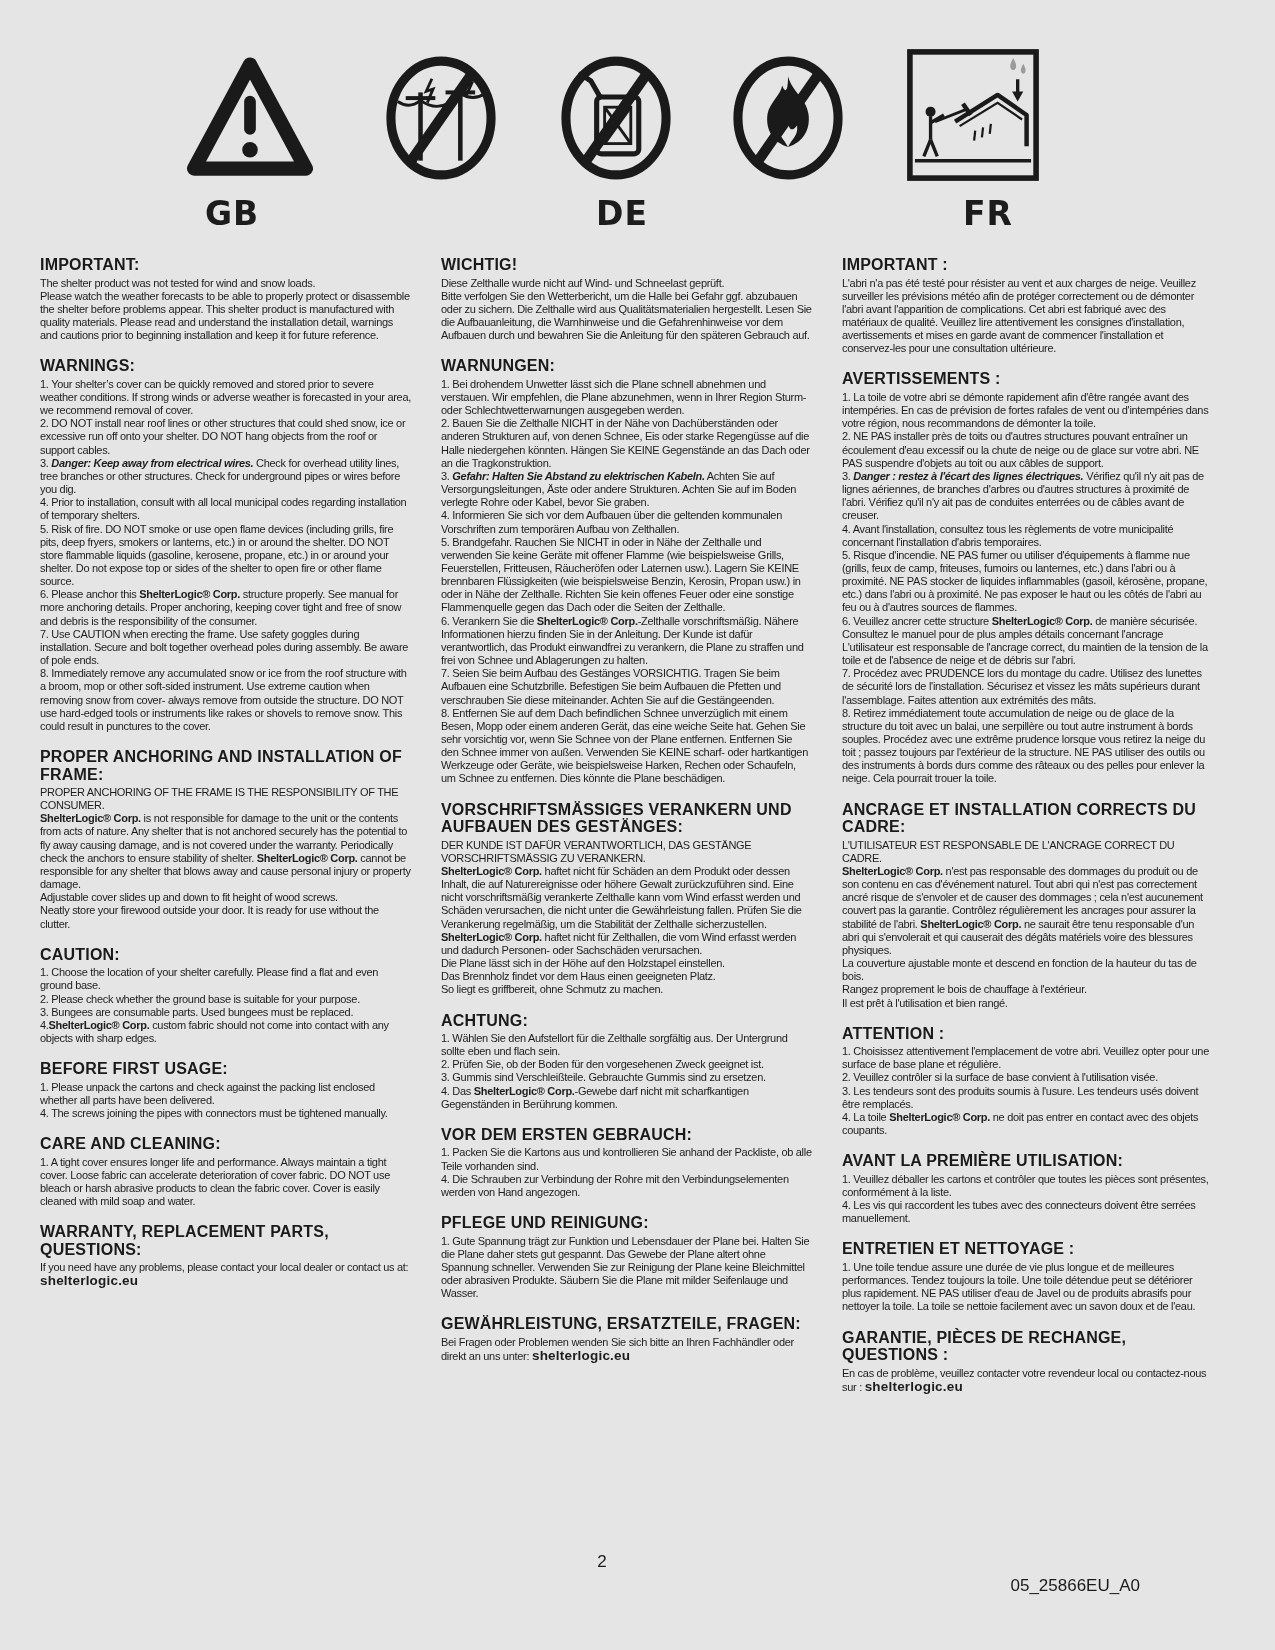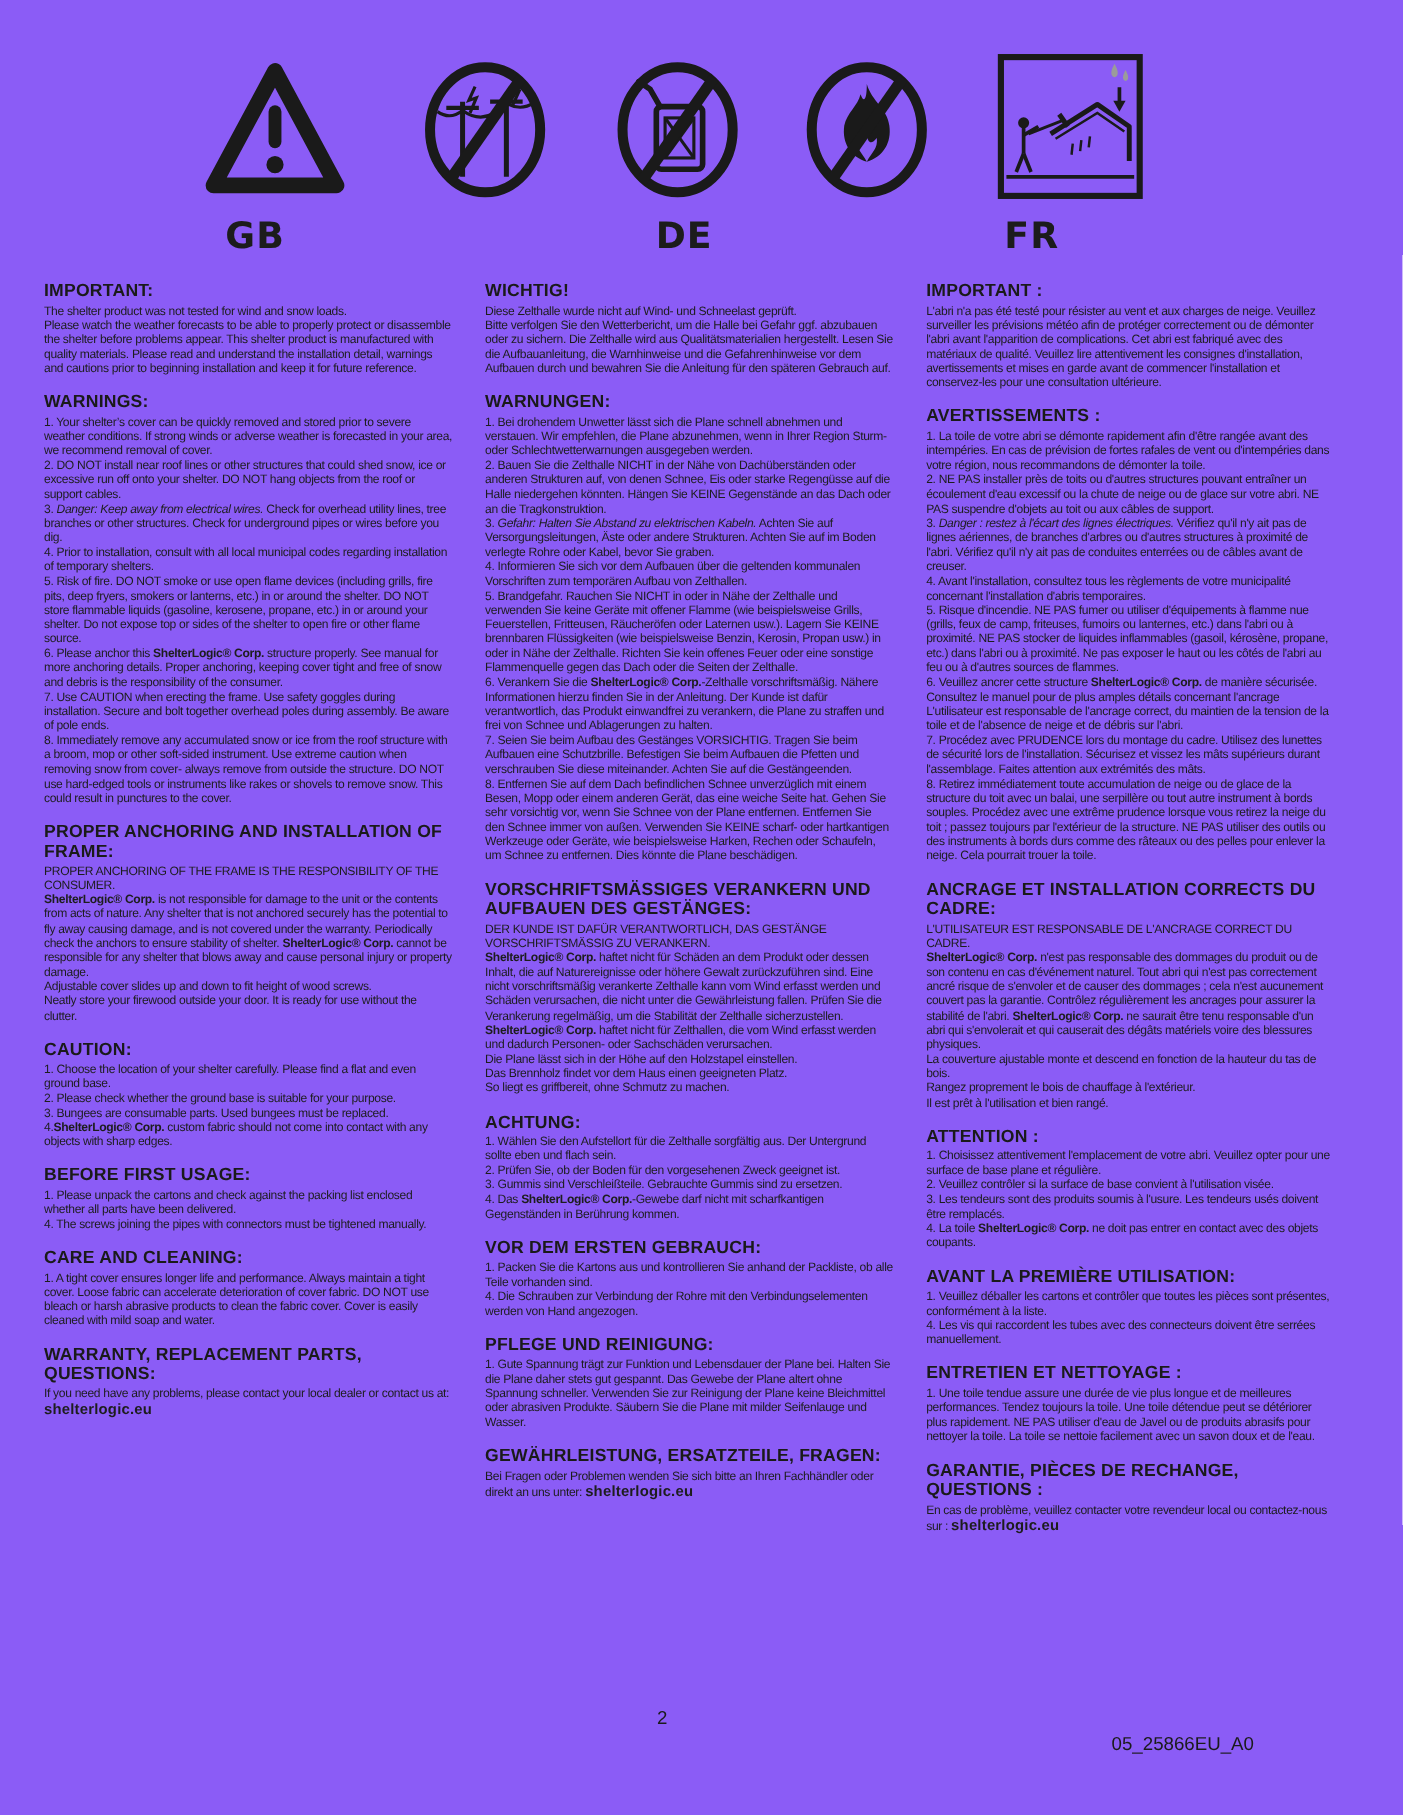--- a/index.html
+++ b/index.html
@@ -1,30 +1,30 @@
 <!DOCTYPE html>
 <html><head>
 <meta charset="utf-8">
 <style>
   html,body{margin:0;padding:0;background:#ffffff;}
-  .page{position:relative;width:1275px;height:1650px;background:#8b5cf6;overflow:hidden;
+  .page{position:relative;width:1275px;height:1650px;background:#e5e5e5;overflow:hidden;
         font-family:"Liberation Sans",sans-serif;color:#141414;}
   .icon{position:absolute;}
   .icon svg{display:block;width:100%;height:100%;}
   .lang-label{position:absolute;top:194px;width:110px;text-align:center;
         font-family:"DejaVu Sans",sans-serif;font-weight:bold;font-size:33px;
         letter-spacing:1px;color:#1c1c1c;}
   .columns{position:absolute;left:40px;top:256px;width:1173px;
         display:grid;grid-template-columns:1fr 1fr 1fr;column-gap:30px;}
   .section{margin:0 0 15px 0;}
   .heading{font-family:"Liberation Sans",sans-serif;font-weight:bold;
         font-size:16px;line-height:17.5px;letter-spacing:0.2px;margin:0 0 3px 0;color:#1a1a1a;}
   .para{margin:0;font-size:11px;line-height:13.15px;letter-spacing:-0.3px;color:#1d1d1d;}
   .seg-b{font-weight:bold;}
-  .seg-bi{font-weight:normal;font-style:italic;}
+  .seg-bi{font-weight:bold;font-style:italic;}
   .seg-url{font-weight:bold;font-size:13.5px;letter-spacing:0.2px;}
   .footer{position:absolute;left:52px;right:52px;top:1552px;height:26px;font-size:17px;color:#1b1b1b;}
   .pageno{position:absolute;left:500px;width:100px;text-align:center;}
   .doccode{position:absolute;right:83px;margin-top:24px;}
 </style>
 </head>
 <body>
 
 <div class="page">
 
@@ -88,21 +88,21 @@
       <line x1="51" y1="50" x2="58" y2="60" stroke="#1a1a1a" stroke-width="4"></line>
       <path d="M96 9 c-3.5 6 -3.5 10 0 11 c3.5 -1 3.5 -5 0 -11 Z" fill="#9b9b9b"></path>
       <path d="M105 14 c-2.8 5 -2.8 8 0 9 c2.8 -1 2.8 -4 0 -9 Z" fill="#9b9b9b"></path>
       <line x1="100" y1="28" x2="100" y2="40" stroke="#1a1a1a" stroke-width="3"></line>
       <polygon points="95,39 105,39 100,48" fill="#1a1a1a"></polygon>
     </svg>
   </div>
 
   <span class="lang-label" style="left:177px;">GB</span>
   <span class="lang-label" style="left:567px;">DE</span>
-  <span class="lang-label" style="left:883px;">FR</span>
+  <span class="lang-label" style="left:933px;">FR</span>
 
   <div class="columns" id="columns">
       <div class="col">
         <section class="section">
           <h2 class="heading">IMPORTANT:</h2>
           <p class="para">The shelter product was not tested for wind and snow loads.</p>
           <p class="para">Please watch the weather forecasts to be able to properly protect or disassemble the shelter before problems appear. This shelter product is manufactured with quality materials. Please read and understand the installation detail, warnings and cautions prior to beginning installation and keep it for future reference.</p>
         </section>
         <section class="section">
           <h2 class="heading">WARNINGS:</h2>

